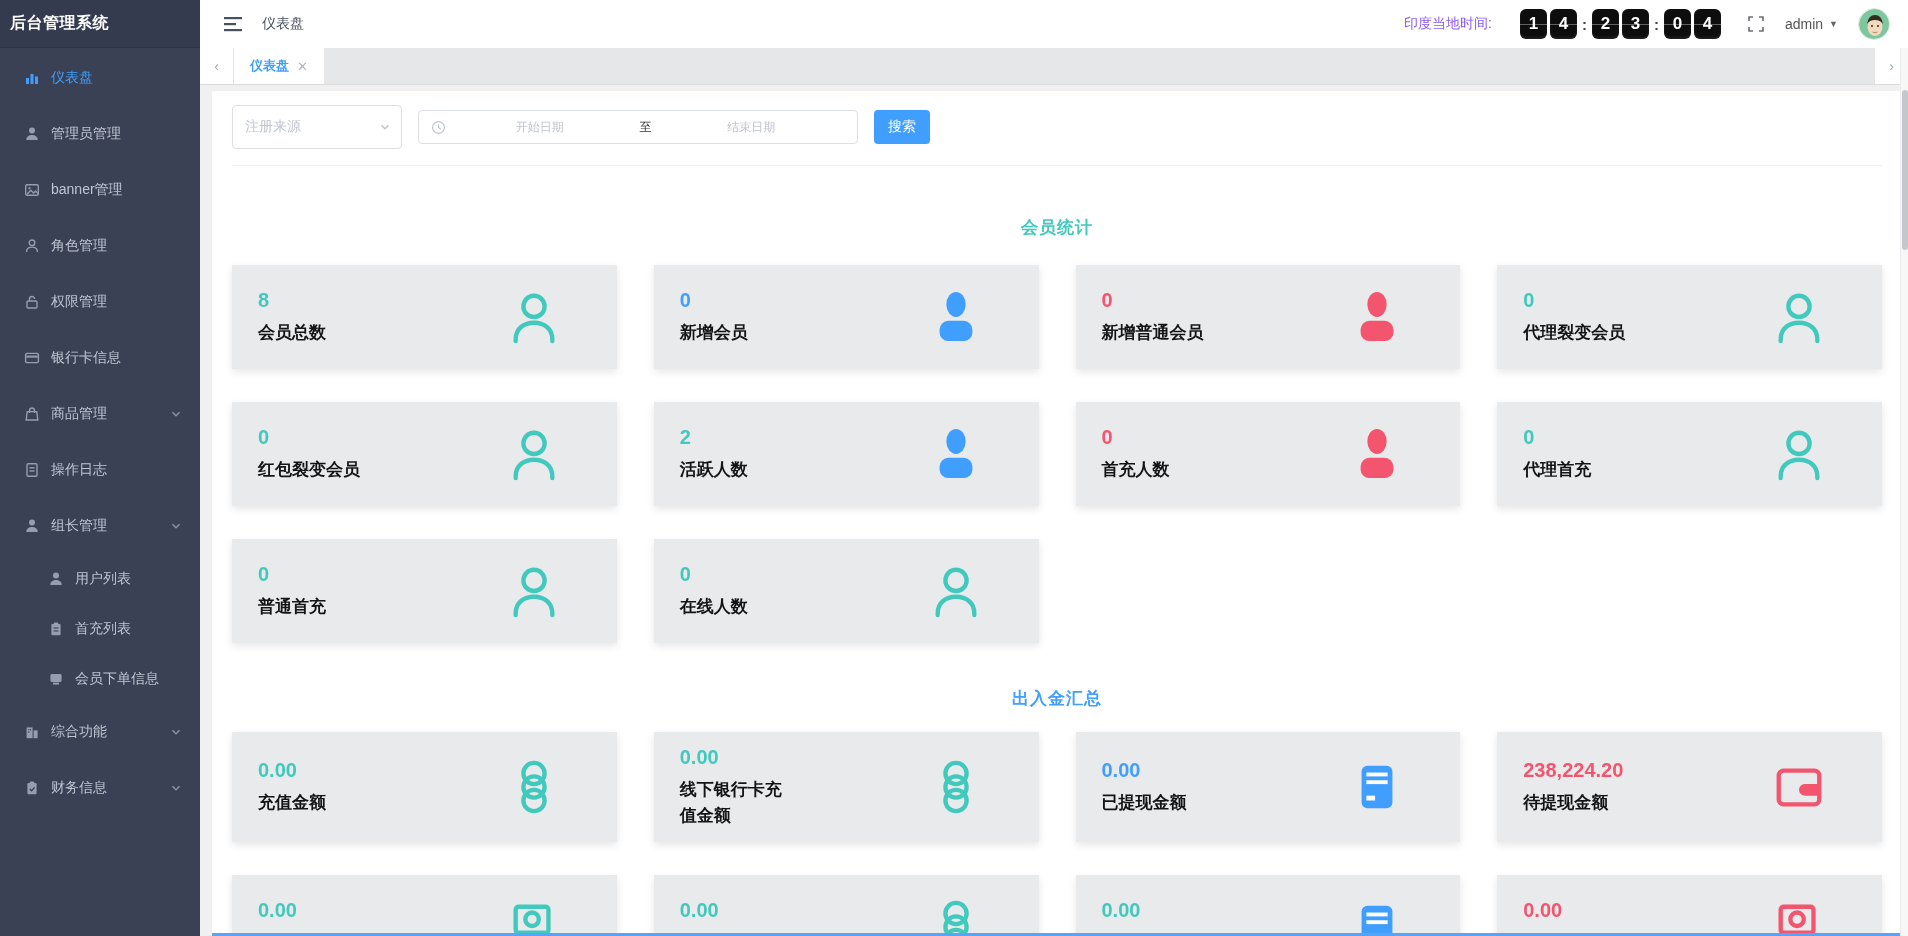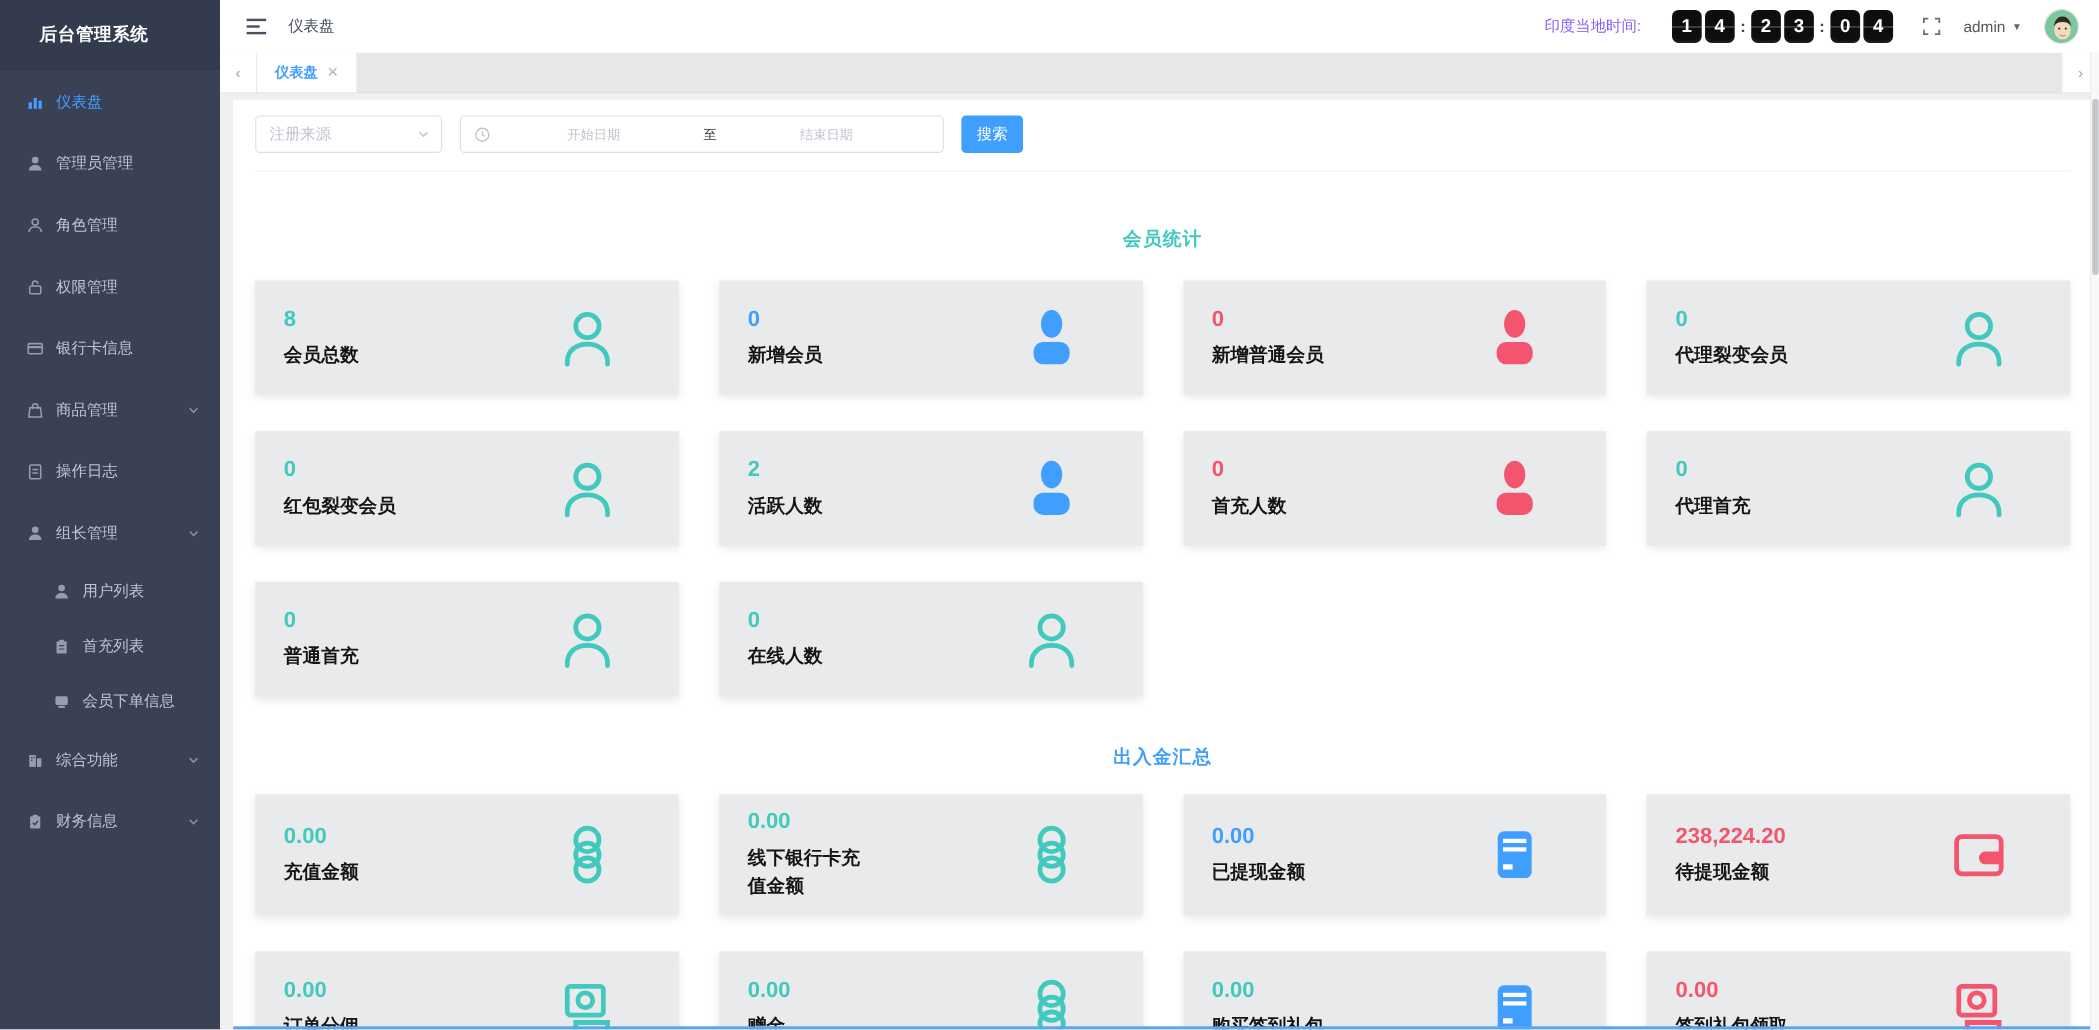--- a/index.html
+++ b/index.html
@@ -2,22 +2,22 @@
 <html><head>
 <meta charset="utf-8">
 <style>
   * { margin:0; padding:0; box-sizing:border-box; }
   html,body { width:1908px; height:936px; overflow:hidden; background:#fff;
     font-family:"Liberation Sans","DejaVu Sans",sans-serif; }
   .app { display:flex; width:100%; height:100%; }
 
   
   .sidebar { width:200px; height:100%; background:#3a4154; flex:0 0 200px; }
-  .sidebar-title { height:63px; background:#353b4e; border-bottom:1px solid #2e3344;
-    color:#fff; font-size:16px; font-weight:700; display:flex; align-items:center; padding-left:36px; letter-spacing:.5px;}
+  .sidebar-title { height:48px; background:#353b4e; border-bottom:1px solid #2e3344;
+    color:#fff; font-size:16px; font-weight:700; display:flex; align-items:center; padding-left:10px; letter-spacing:.5px;}
   .menu { padding-top:2px; }
   .m-item { height:56px; display:flex; align-items:center; gap:11px; padding:0 18px 0 24px;
     color:#bfc5d2; font-size:14px; cursor:pointer; }
   .m-item .micon { width:16px; height:16px; color:#959dae; flex:0 0 16px; }
   .m-item.active { color:#409eff; }
   .m-item.active .micon { color:#409eff; }
   .m-item .chev { margin-left:auto; width:12px; height:12px; color:#8a93a5; }
   .m-item.child { height:50px; padding-left:48px; }
   .m-label { white-space:nowrap; }
 
@@ -52,21 +52,21 @@
   .tab { background:#fff; display:flex; align-items:center; gap:8px; padding:0 16px;
     font-size:13px; font-weight:700; color:#409eff; cursor:pointer; }
   .tab-close { color:#b0b6bf; font-weight:400; font-size:13px; cursor:pointer; }
 
   
   .content { flex:1; background:#f0f0f0; padding:6px 8px 0 12px; position:relative; min-height:0; }
   .panel { background:#fff; height:100%; padding:14px 18px 0 20px; overflow:hidden; }
 
   .filter-row { display:flex; align-items:center; gap:16px; padding-bottom:16px;
     border-bottom:1px solid #f1f1f1; }
-  .sel { width:170px; height:34px; border:1px solid #dcdfe6; border-radius:4px; background:#fff;
+  .sel { width:170px; height:44px; border:1px solid #dcdfe6; border-radius:4px; background:#fff;
     display:flex; align-items:center; justify-content:space-between; padding:0 10px 0 12px;
     font-size:14px; color:#bfc4cd; cursor:pointer; }
   .sel .chev { width:12px; height:12px; color:#c0c4cc; }
   .daterange { width:440px; height:34px; border:1px solid #dcdfe6; border-radius:4px; background:#fff;
     display:flex; align-items:center; padding:0 12px; font-size:12px; cursor:text; }
   .daterange .dicon { width:15px; height:15px; color:#c0c4cc; flex:0 0 15px; }
   .dr-part { flex:1; text-align:center; color:#bfc4cd; }
   .dr-sep { color:#333; padding:0 6px; }
   .search-btn { width:56px; height:34px; background:#409eff; color:#fff; border:none;
     border-radius:4px; font-size:14px; cursor:pointer; font-family:inherit; }
@@ -214,20 +214,26 @@
         <span class="m-label">仪表盘</span>
       </div>
 
       <div class="m-item">
         <svg class="micon">
             <use href="#s-user-f"></use>
           </svg>
         <span class="m-label">管理员管理</span>
       </div>
 
+      <div class="m-item">
+        <svg class="micon">
+            <use href="#s-image"></use>
+          </svg>
+        <span class="m-label">banner管理</span>
+      </div>
 
       <div class="m-item">
         <svg class="micon">
             <use href="#s-person-o"></use>
           </svg>
         <span class="m-label">角色管理</span>
       </div>
 
       <div class="m-item">
         <svg class="micon">

